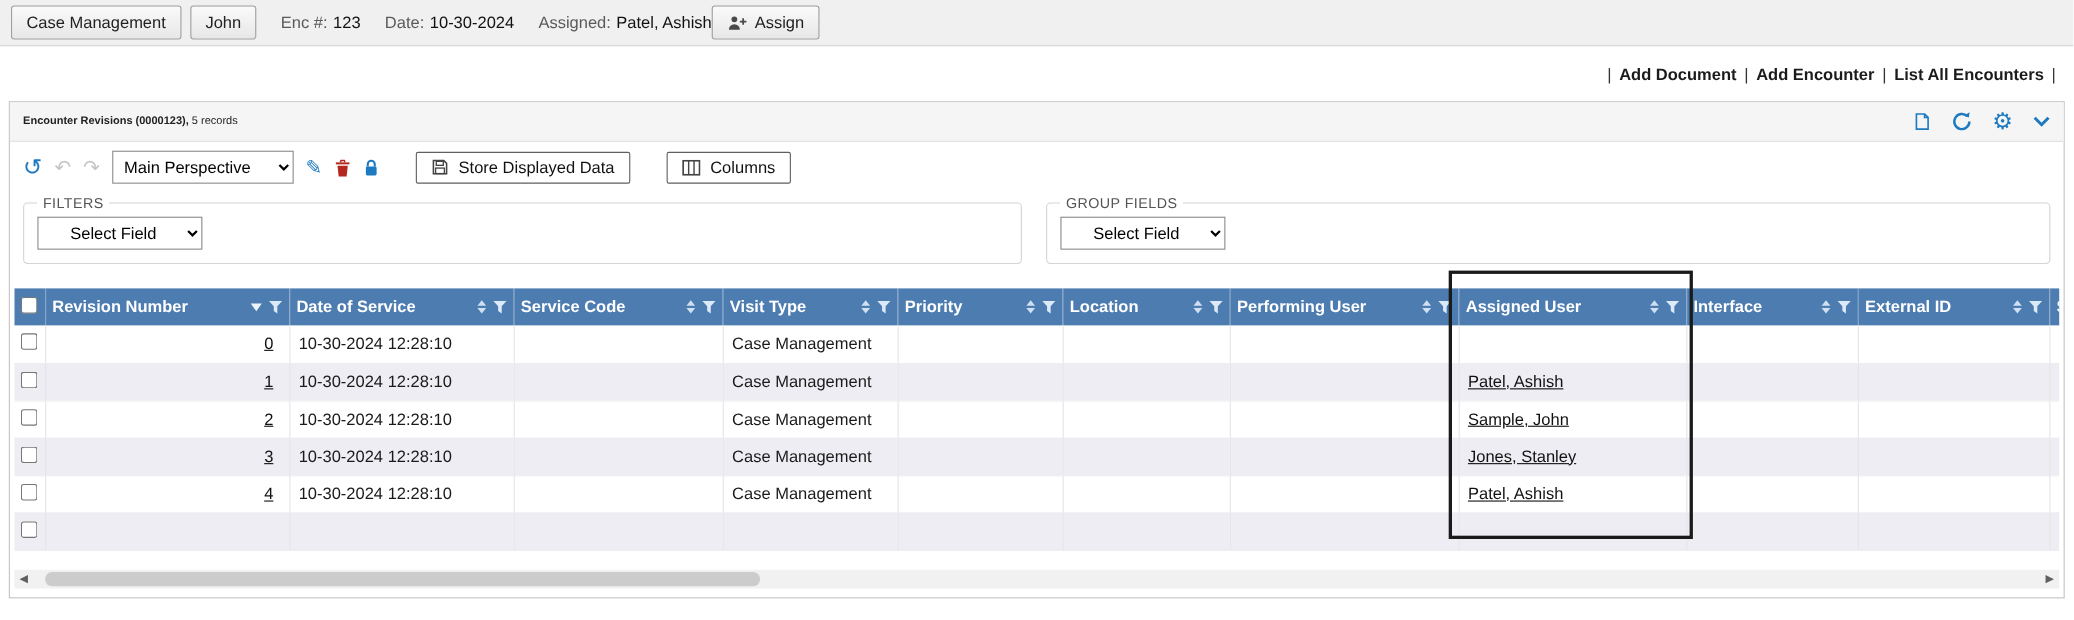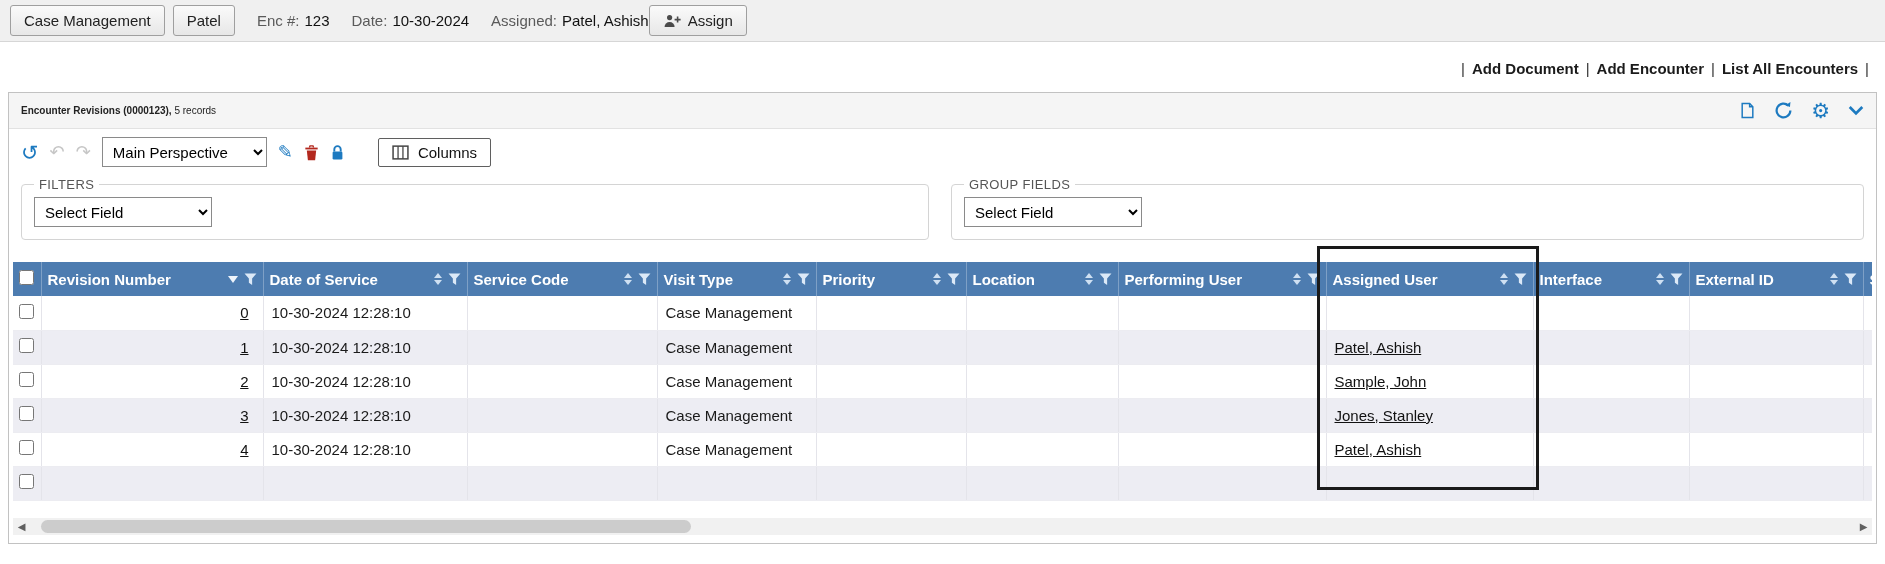--- a/index.html
+++ b/index.html
@@ -45,21 +45,21 @@
     font-size:15px; color:#111; display:inline-flex; align-items:center; gap:9px; cursor:pointer; }
   .btn.ml { margin-left:22px; }
   .btn.disabled { color:#b9b9b9; border-color:#dcdcdc; background:#fbfbfb; cursor:default; }
 
   
   .fs-row { display:flex; gap:22px; padding:2px 12px 10px; }
   fieldset { border:1px solid #d4d4d4; border-radius:4px; padding:5px 12px 12px; }
   fieldset.filters { width:908px; }
   fieldset.groups { flex:1; }
   legend { font-size:13px; color:#555; padding:0 5px; letter-spacing:.4px; }
-  .field-select { width:178px; }
+  .field-select { width:150px;text-align:center; }
 
   
   .table-area { position:relative; margin:12px 4px 0; }
   .table-clip { overflow:hidden; }
   table { border-collapse:collapse; table-layout:fixed; width:1874px; font-size:15px; }
   thead th { background:#4d7cb0; color:#fff; height:34px; font-weight:600; text-align:left;
     padding:0 6px; border-right:1px solid rgba(255,255,255,.28); cursor:pointer; }
   th.cb, td.cb { text-align:center; padding:0; }
   .th-inner { display:flex; align-items:center; }
   .th-icons { margin-left:auto; display:flex; align-items:center; gap:6px; padding-left:4px; }
@@ -88,21 +88,21 @@
     color:#606060; font-size:10px; cursor:pointer; flex:0 0 auto; }
   .hs-right { margin-left:auto; }
   .hs-thumb { position:absolute; left:28px; width:650px; height:13px; background:#cccccc;
     border-radius:7px; cursor:grab; }
 </style>
 </head>
 <body>
 
 <div class="top-bar">
   <button class="tb-btn">Case Management</button>
-  <button class="tb-btn">Patel</button>
+  <button class="tb-btn">John</button>
 
   <span class="tb-label">Enc #:</span>
   <span class="tb-value">123</span>
 
   <span class="tb-label">Date:</span>
   <span class="tb-value">10-30-2024</span>
 
   <span class="tb-label">Assigned:</span>
   <span class="tb-value">Patel, Ashish</span>
 
@@ -173,20 +173,30 @@
         <path d="M2.6 6.2 h8.8 L10.4 15.4 h-6.8 Z" fill="#b3281e"></path>
       </svg>
     </span>
     <span class="t-icon">
       <svg viewBox="0 0 14 16" width="15" height="17">
         <path d="M4 7 V5 a3 3 0 0 1 6 0 V7" fill="none" stroke="#1d7ac0" stroke-width="1.8"></path>
         <rect x="2.4" y="7" width="9.2" height="7.6" rx="1.2" fill="#1d7ac0"></rect>
       </svg>
     </span>
 
+    <button class="btn ml">
+      <span style="display:inline-flex">
+        <svg viewBox="0 0 16 16" width="16" height="16">
+          <path d="M2 2 H11.5 L14 4.5 V14 H2 Z" fill="none" stroke="#444" stroke-width="1.4"></path>
+          <rect x="4.6" y="2.7" width="6.4" height="3.6" fill="none" stroke="#444" stroke-width="1.2"></rect>
+          <rect x="4" y="8.8" width="8" height="5" fill="none" stroke="#444" stroke-width="1.2"></rect>
+        </svg>
+      </span>
+      <span>Store Displayed Data</span>
+    </button>
 
     <button class="btn ml">
       <span style="display:inline-flex">
         <svg viewBox="0 0 16 14" width="17" height="15">
           <rect x="1" y="1" width="14" height="12" fill="none" stroke="#444" stroke-width="1.4"></rect>
           <line x1="5.7" y1="1" x2="5.7" y2="13" stroke="#444" stroke-width="1.2"></line>
           <line x1="10.3" y1="1" x2="10.3" y2="13" stroke="#444" stroke-width="1.2"></line>
         </svg>
       </span>
       <span>Columns</span>

